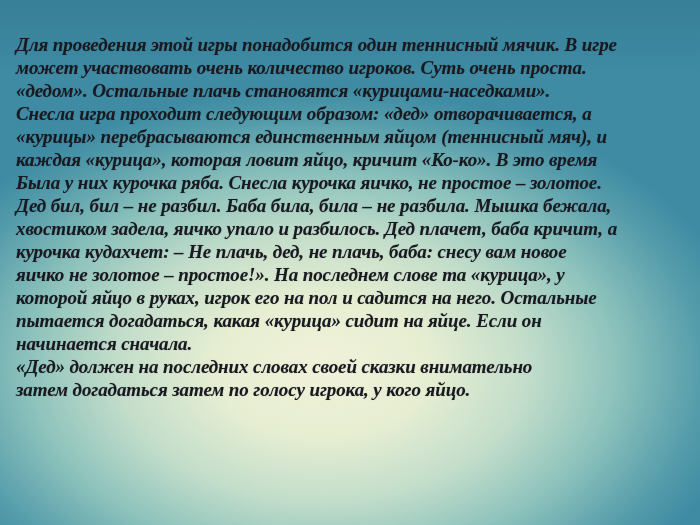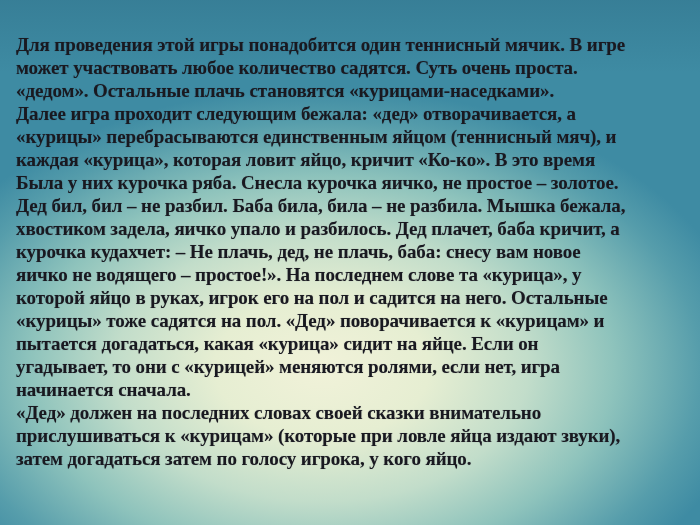--- a/index.html
+++ b/index.html
@@ -24,46 +24,44 @@
   }
   .textblock {
     position: absolute;
     top: 33px;
     left: 16px;
     right: 6px;
   }
   .line {
     font-family: "Liberation Serif", "DejaVu Serif", serif;
     font-weight: bold;
+    font-style: italic;
     font-size: 19px;
     line-height: 23px;
     color: #191920;
     white-space: nowrap;
     letter-spacing: -0.1px;
     text-shadow: 0 0 1px rgba(40,40,60,0.35);
   }
 </style>
 </head>
 <body>
 
 <div class="slide">
   <div class="textblock">
     <div class="line">Для проведения этой игры понадобится один теннисный мячик. В игре</div>
-    <div class="line">может участвовать любое количество садятся. Суть очень проста.</div>
+    <div class="line">может участвовать очень количество игроков. Суть очень проста.</div>
     <div class="line">«дедом». Остальные плачь становятся «курицами-наседками».</div>
-    <div class="line">Далее игра проходит следующим бежала: «дед» отворачивается, а</div>
+    <div class="line">Снесла игра проходит следующим образом: «дед» отворачивается, а</div>
     <div class="line">«курицы» перебрасываются единственным яйцом (теннисный мяч), и</div>
     <div class="line">каждая «курица», которая ловит яйцо, кричит «Ко-ко». В это время</div>
     <div class="line">Была у них курочка ряба. Снесла курочка яичко, не простое – золотое.</div>
     <div class="line">Дед бил, бил – не разбил. Баба била, била – не разбила. Мышка бежала,</div>
     <div class="line">хвостиком задела, яичко упало и разбилось. Дед плачет, баба кричит, а</div>
     <div class="line">курочка кудахчет: – Не плачь, дед, не плачь, баба: снесу вам новое</div>
-    <div class="line">яичко не водящего – простое!». На последнем слове та «курица», у</div>
+    <div class="line">яичко не золотое – простое!». На последнем слове та «курица», у</div>
     <div class="line">которой яйцо в руках, игрок его на пол и садится на него. Остальные</div>
-    <div class="line">«курицы» тоже садятся на пол. «Дед» поворачивается к «курицам» и</div>
     <div class="line">пытается догадаться, какая «курица» сидит на яйце. Если он</div>
-    <div class="line">угадывает, то они с «курицей» меняются ролями, если нет, игра</div>
     <div class="line">начинается сначала.</div>
     <div class="line">«Дед» должен на последних словах своей сказки внимательно</div>
-    <div class="line">прислушиваться к «курицам» (которые при ловле яйца издают звуки),</div>
     <div class="line">затем догадаться затем по голосу игрока, у кого яйцо.</div>
   </div>
 </div>
 
 </body></html>

